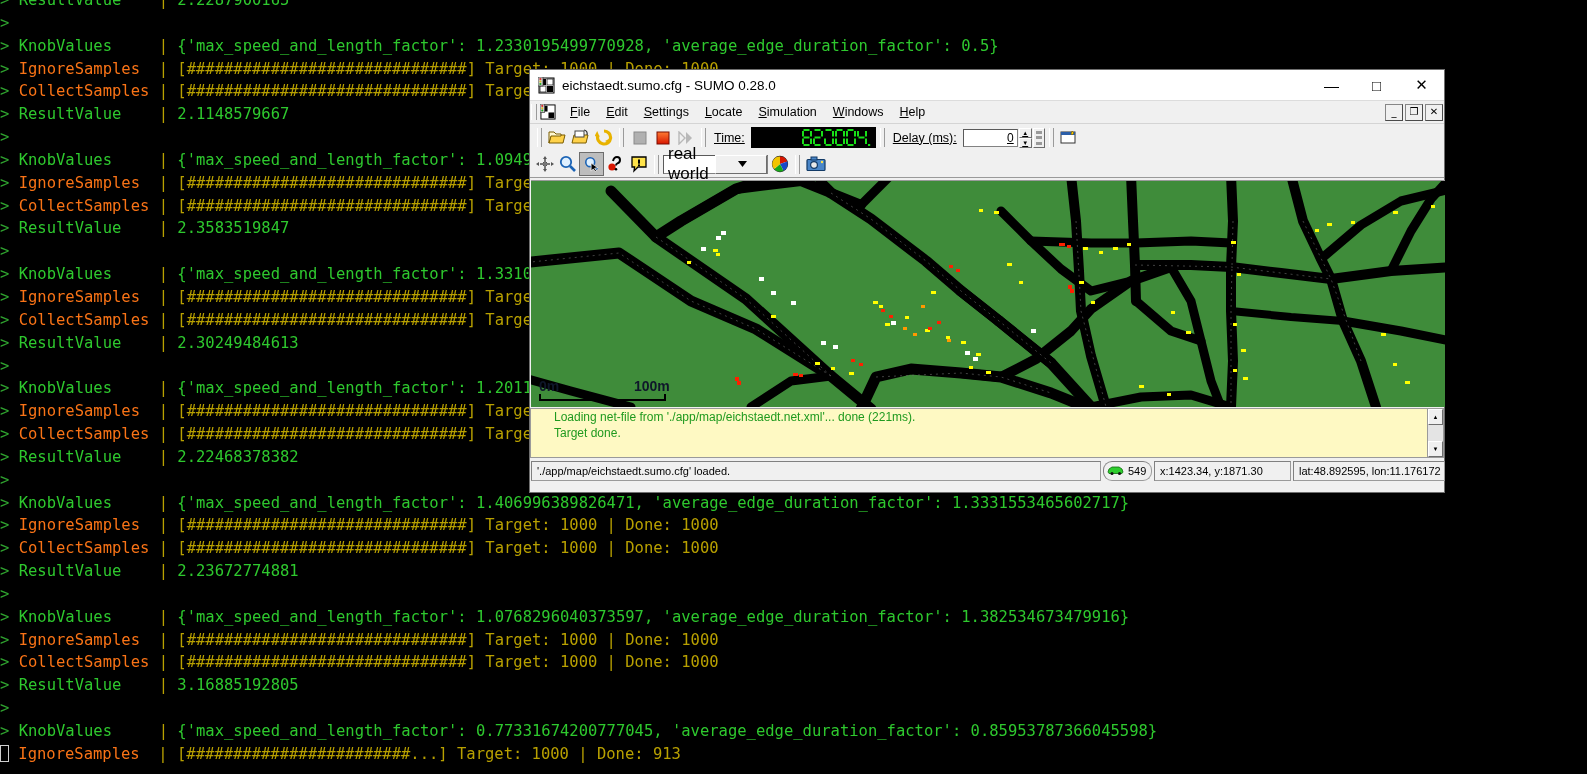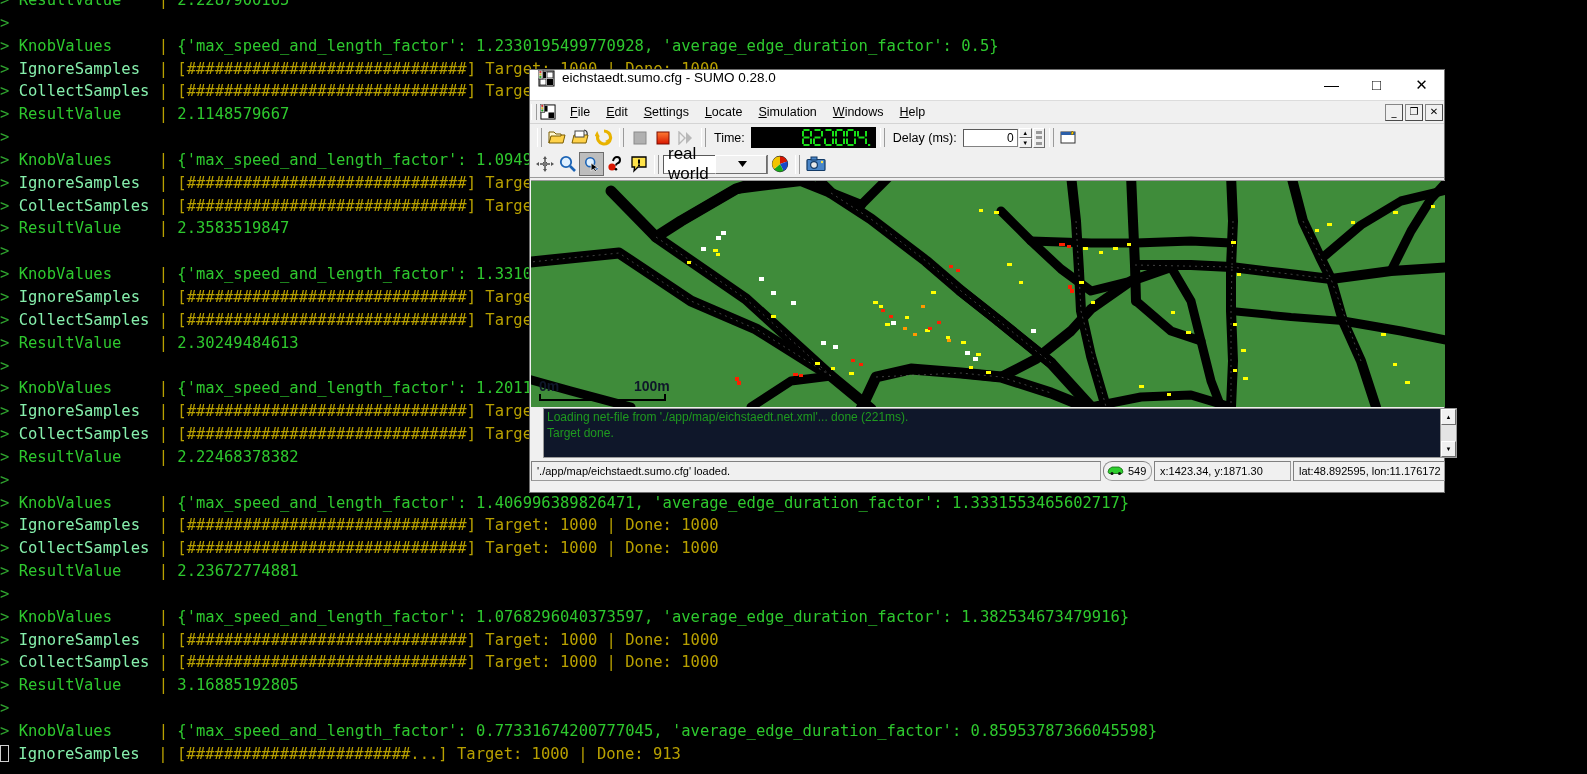--- a/index.html
+++ b/index.html
@@ -5,51 +5,51 @@
   html,body{margin:0;padding:0;background:#000;}
   body{width:1587px;height:774px;overflow:hidden;font-family:"DejaVu Sans Mono",monospace;}
 
   
   #terminal{position:absolute;left:0;top:0;width:1587px;height:774px;background:#000;
             font-family:"DejaVu Sans Mono","Liberation Mono",monospace;
             font-size:15.5px;line-height:22.85px;white-space:pre;overflow:hidden;}
   .tline{height:22.85px;white-space:pre;}
   .pr{color:#2fa32f;}        
   .k-green{color:#2ec82e;}
-  .k-yellow{color:#86efac;}
+  .k-yellow{color:#f97316;}
   .v-green{color:#2ec82e;}
   .v-yellow{color:#b8a000;}
   .pipe{color:#b8a000;}
   .cursor{display:inline-block;width:9px;height:17px;border:1px solid #cfcfcf;
           vertical-align:-3px;margin-right:0px;box-sizing:border-box;}
 
   
   #sumo{position:absolute;left:529px;top:69px;width:916px;height:424px;
         background:#f0f0f0;border:1px solid #6f6f6f;box-sizing:border-box;
         font-family:"Liberation Sans",sans-serif;}
-  #titlebar{height:30px;background:#fff;display:flex;align-items:flex-start;
+  #titlebar{height:30px;background:#fff;display:flex;align-items:center;
             border-bottom:1px solid #dcdcdc;}
   #titlebar .tb-icon{width:17px;height:17px;margin-left:8px;margin-right:7px;position:relative;flex:none;}
   #title-text{font-size:13.5px;color:#000;flex:1;}
   .wbtn{width:45px;height:29px;display:flex;align-items:center;justify-content:center;
         font-size:15px;color:#000;}
 
   #menubar{height:22px;background:#f0f0f0;display:flex;align-items:center;
            border-bottom:1px solid #d4d4d4;padding-left:0;}
   .mgrip{width:4px;height:16px;border-left:1px solid #fff;border-right:1px solid #9a9a9a;margin:0 3px 0 1px;}
   .mi{font-size:12.5px;color:#000;padding:2px 8px;}
   .mi u{text-decoration:underline;}
   #mdi-ctrls{margin-left:auto;display:flex;align-items:center;padding-right:1px;}
   .mdibtn{width:16px;height:15px;background:#f0f0f0;border:1px solid #868686;
           border-right-color:#4a4a4a;border-bottom-color:#4a4a4a;
           margin-left:2px;display:flex;align-items:center;justify-content:center;
           font-size:10px;line-height:10px;color:#000;font-family:"DejaVu Sans",sans-serif;}
 
   #toolbar1,#toolbar2{background:#f0f0f0;display:flex;align-items:center;padding-left:3px;}
-  #toolbar1{height:27px;}
+  #toolbar1{height:27px;text-decoration:underline;}
   #toolbar2{height:26px;border-bottom:1px solid #9a9a9a;}
   .sep{width:3px;height:19px;border-left:1px solid #fff;border-right:1px solid #9a9a9a;margin:0 4px;}
   .tbtn{width:23px;height:22px;display:flex;align-items:center;justify-content:center;
         position:relative;flex:none;}
   .tbtn.pressed{background:#bdbdbd;border:1px solid #6d6d6d;}
   .tlabel{font-size:12.5px;color:#000;margin:0 6px 0 4px;}
   #time-lcd{width:125px;height:21px;background:#000;display:flex;align-items:center;
             justify-content:flex-end;overflow:hidden;}
   #time-lcd svg{display:block;}
   #delay-input{width:55px;height:18px;background:#fff;border:1px solid #828282;
@@ -74,22 +74,22 @@
                 display:flex;align-items:center;justify-content:center;}
 
   #canvas-wrap{position:absolute;left:1px;top:110px;width:914px;height:227px;overflow:hidden;
                border-top:1px solid #9a9a9a;box-sizing:border-box;background:#3f8c3a;}
   #map-svg{display:block;}
   #scalebar{position:absolute;left:8px;bottom:6px;color:#0f172a;font-family:"Liberation Sans",sans-serif;}
   #scalebar .lbls{position:relative;height:16px;font-size:14px;font-weight:bold;}
   #scalebar .lbls span{position:absolute;top:0;}
   #scalebar .bar{width:127px;height:7px;border:2px solid #000;border-top:none;box-sizing:border-box;}
 
-  #msgpanel{position:absolute;left:13px;top:338px;width:914px;height:50px;background:#0f172a;
-            border:1px solid #9a9a9a;box-sizing:border-box;display:flex;}
+  #msgpanel{position:absolute;left:0;top:338px;width:914px;height:50px;background:#fef9c3;
+            border:1px solid #9a9a9a;box-sizing:border-box;display:flex;padding-left:20px;}
   #msglist{flex:1;padding:1px 3px;font-family:"Liberation Sans",sans-serif;
            font-size:12px;color:#1f9a1f;overflow:hidden;}
   #msglist div{line-height:15.5px;white-space:nowrap;}
   #msgscroll{width:15px;background:#f0f0f0;border-left:1px solid #9a9a9a;
              display:flex;flex-direction:column;}
   .sbtn{height:14px;background:#f0f0f0;border:1px solid #fff;
         border-right-color:#6d6d6d;border-bottom-color:#6d6d6d;
         display:flex;align-items:center;justify-content:center;font-size:6px;color:#000;}
   .strack{flex:1;background:#e4e4e4;}
 

